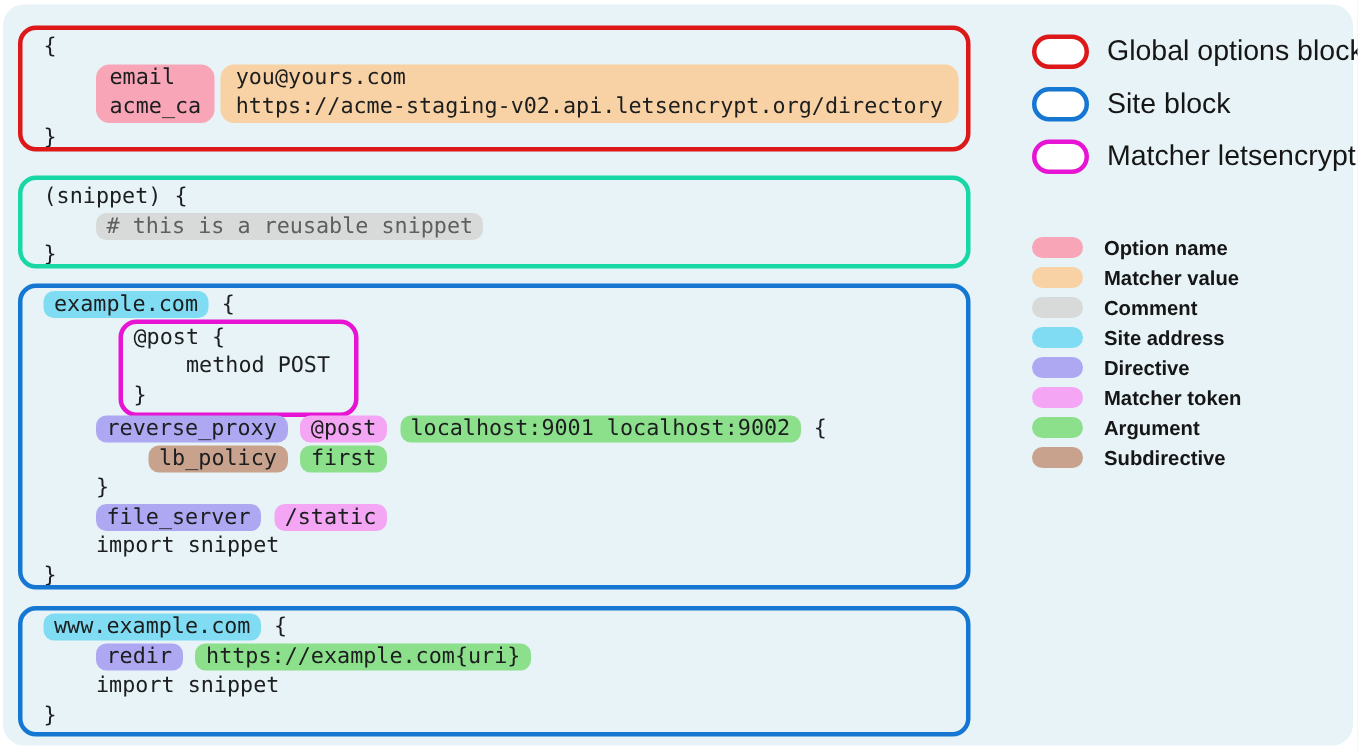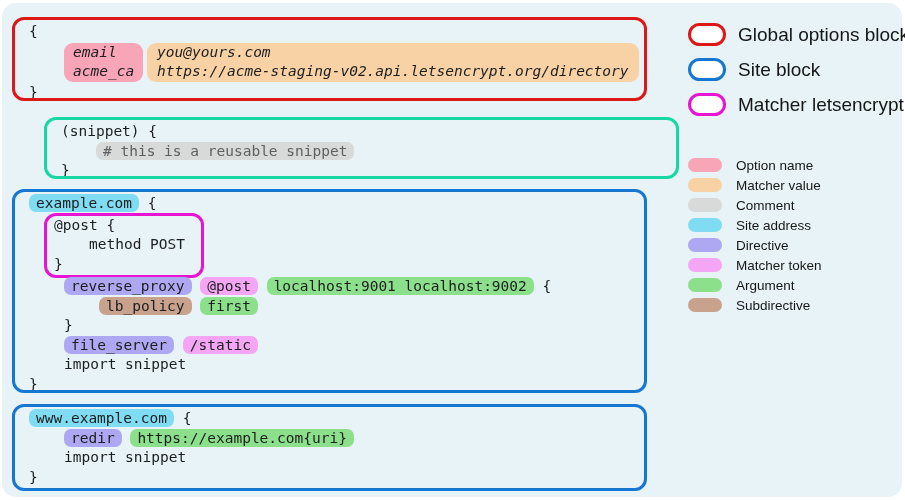--- a/index.html
+++ b/index.html
@@ -27,45 +27,44 @@
     border-radius: 12px;
     padding: 2px 0 0 14px;
     font-family: "DejaVu Sans Mono", "Liberation Mono", monospace;
     font-size: 14.5px;
     line-height: 19.5px;
     color: var(--code_text);
     white-space: pre;
     overflow: hidden;
   }
   .code-block.global  { border-color: var(--global_border); }
-  .code-block.snippet { border-color: var(--snippet_border); margin-left: 32px; }
+  .code-block.snippet { border-color: var(--snippet_border); }
   .code-block.site    { border-color: var(--site_border); }
 
   .code-line { white-space: pre; }
   .tok { border-radius: 7px; }
   .tok.comment    { background: var(--comment); color: var(--comment_text); padding: 1px 7px; text-align: right; }
   .tok.site       { background: var(--site);       padding: 1px 7px; }
   .tok.directive  { background: var(--directive);  padding: 1px 7px; }
   .tok.matchertok { background: var(--matchertok); padding: 1px 7px; }
   .tok.arg        { background: var(--arg);        padding: 1px 7px; }
   .tok.subdir     { background: var(--subdir);     padding: 1px 7px; }
 
   .matcher-box {
     display: inline-block;
     border: 3px solid var(--matcher_border);
     border-radius: 12px;
-    margin: -1px 0 -1px 15px;
+    margin: -1px 0 -1px 50px;
     padding: 0 16px 1px 7px;
     vertical-align: top;
   }
   .pair {
     display: flex;
     align-items: stretch;
     margin: 1px 0 1px 35px;
-    font-style: italic;
   }
   .pair .col { border-radius: 9px; }
   .pair .names  { background: var(--optname); padding: 0 9px; }
   .pair .values { background: var(--optval);  padding: 0 10px; margin-left: 4px; }
 
   
   .legend { position: absolute; left: 686px; top: 14px; width: 212px; }
   .legend-row { display: flex; align-items: center; height: 35px; }
   .legend-row.small { height: 20px; }
   .pill-outline {
@@ -76,21 +75,21 @@
     margin-right: 12px;
     flex: none;
   }
   .pill-fill {
     width: 34px; height: 14px;
     border-radius: 7px;
     margin-right: 14px;
     flex: none;
   }
   .legend-label { font-size: 19px; color: #161616; white-space: nowrap; }
-  .legend-row.small .legend-label { font-size: 13.5px; }
+  .legend-row.small .legend-label { font-size: 13.5px; font-weight: bold; }
   .legend-fill-group { margin-top: 33px; }
 </style>
 </head>
 <body>
 
 <div class="panel">
   <div class="code-blocks">
       <div class="code-block global" style="top: 14px; height: 84px;"><div class="code-line"><span class="tok plain">{</span></div><div class="pair" style="margin-left: 35px;"><div class="col names"><div class="pair-line">email</div><div class="pair-line">acme_ca</div></div><div class="col values"><div class="pair-line">you@yours.com</div><div class="pair-line">https://acme-staging-v02.api.letsencrypt.org/directory</div></div></div><div class="code-line"><span class="tok plain">}</span></div></div>
       <div class="code-block snippet" style="top: 114px; height: 62px;"><div class="code-line"><span class="tok plain">(snippet) {</span></div><div class="code-line" style="margin-left: 35px;"><span class="tok comment"># this is a reusable snippet</span></div><div class="code-line"><span class="tok plain">}</span></div></div>
       <div class="code-block site" style="top: 186px; height: 204px;"><div class="code-line"><span class="tok site">example.com</span><span class="tok plain"> {</span></div><div class="code-line"><div class="matcher-box"><div class="code-line"><span class="tok plain">@post {</span></div><div class="code-line" style="margin-left: 35px;"><span class="tok plain">method POST</span></div><div class="code-line"><span class="tok plain">}</span></div></div></div><div class="code-line" style="margin-left: 35px;"><span class="tok directive">reverse_proxy</span><span class="tok plain"> </span><span class="tok matchertok">@post</span><span class="tok plain"> </span><span class="tok arg">localhost:9001 localhost:9002</span><span class="tok plain"> {</span></div><div class="code-line" style="margin-left: 70px;"><span class="tok subdir">lb_policy</span><span class="tok plain"> </span><span class="tok arg">first</span></div><div class="code-line" style="margin-left: 35px;"><span class="tok plain">}</span></div><div class="code-line" style="margin-left: 35px;"><span class="tok directive">file_server</span><span class="tok plain"> </span><span class="tok matchertok">/static</span></div><div class="code-line" style="margin-left: 35px;"><span class="tok plain">import snippet</span></div><div class="code-line"><span class="tok plain">}</span></div></div>

